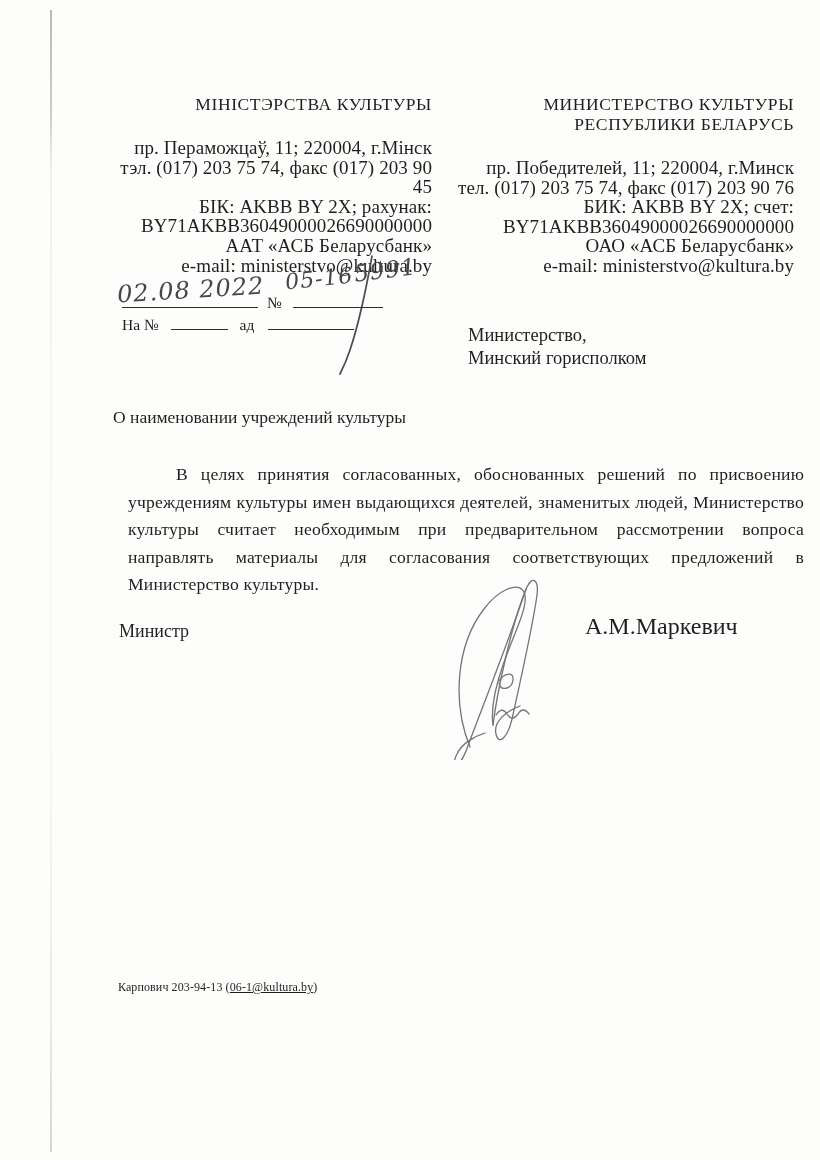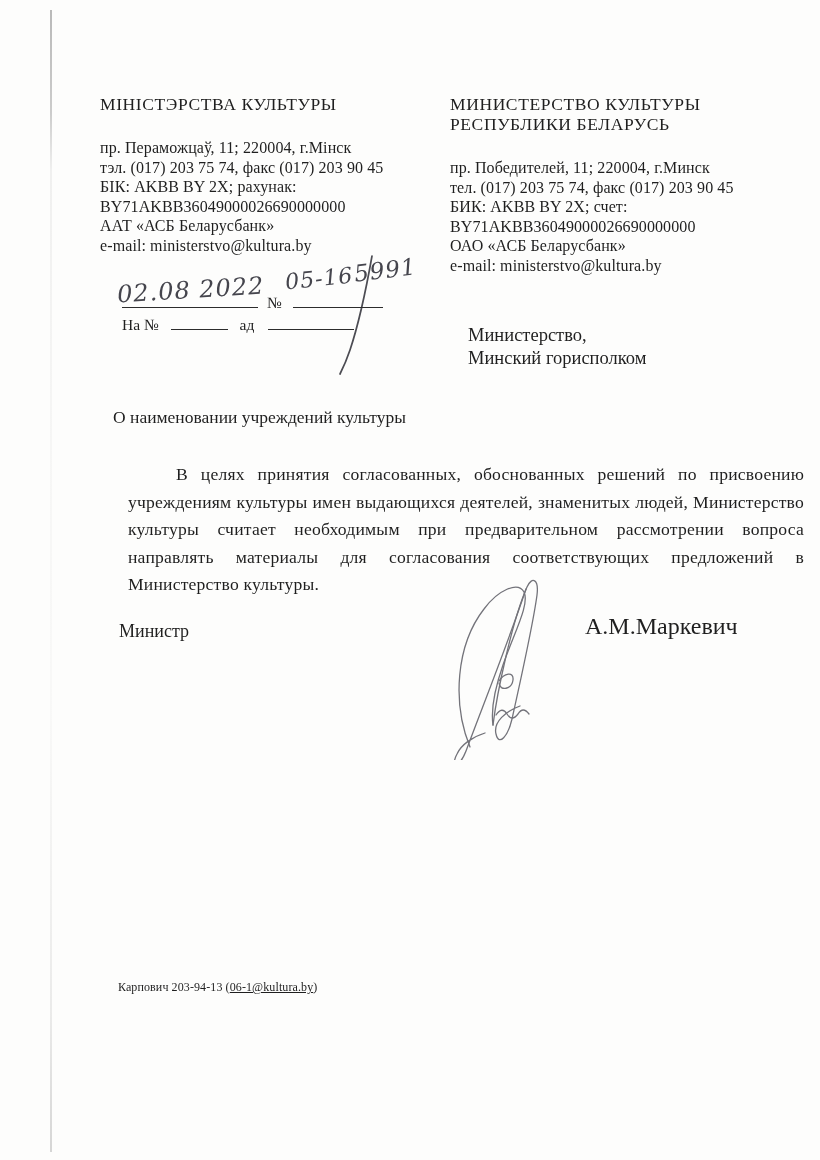--- a/index.html
+++ b/index.html
@@ -14,25 +14,25 @@
   }
   
   .scan-line{
     position:absolute;left:50px;top:10px;width:2px;height:1142px;
     background:linear-gradient(to bottom,
       rgba(130,130,130,.55) 0%, rgba(130,130,130,.40) 9%,
       rgba(160,160,160,.14) 14%, rgba(160,160,160,.07) 40%,
       rgba(160,160,160,.05) 62%, rgba(150,150,150,.18) 88%,
       rgba(140,140,140,.35) 100%);
   }
-  .col{position:absolute;text-align:left;}
+  .col{position:absolute;text-align:right;}
   .col-left{left:100px;top:94px;width:332px;}
   .col-right{left:450px;top:94px;width:344px;}
   .org-name{font-size:17.5px;line-height:20px;letter-spacing:.6px;margin-bottom:24px;}
-  .addr{font-size:16px;line-height:19.6px;letter-spacing:.1px;margin-top:23px;}
+  .addr{font-size:19px;line-height:19.6px;letter-spacing:.1px;margin-top:23px;}
 
   .ref-row{position:absolute;left:122px;font-size:15.5px;white-space:nowrap;}
   .u-line{display:inline-block;border-bottom:1.2px solid #2c2c2c;height:13px;vertical-align:baseline;}
   .hand{
     position:absolute;
     font-family:"DejaVu Serif", serif;
     font-style:italic;
     color:#45454d;
     white-space:nowrap;
   }
@@ -75,21 +75,21 @@
     </div>
   </div>
 
   <div class="col col-right">
     <div class="org-name">
       <div>МИНИСТЕРСТВО КУЛЬТУРЫ</div>
       <div>РЕСПУБЛИКИ БЕЛАРУСЬ</div>
     </div>
     <div class="addr">
       <div>пр. Победителей, 11; 220004, г.Минск</div>
-      <div>тел. (017) 203 75 74, факс (017) 203 90 45</div>
+      <div>тел. (017) 203 75 74, факс (017) 203 90 76</div>
       <div>БИК: AKBB BY 2X; счет:</div>
       <div>BY71AKBB36049000026690000000</div>
       <div>ОАО «АСБ Беларусбанк»</div>
       <div>e-mail: ministerstvo@kultura.by</div>
     </div>
   </div>
 
   <div class="hand hw-date">02.08 2022</div>
   <div class="hand hw-num1">05-16</div>
   <div class="hand hw-num2">5991</div>

